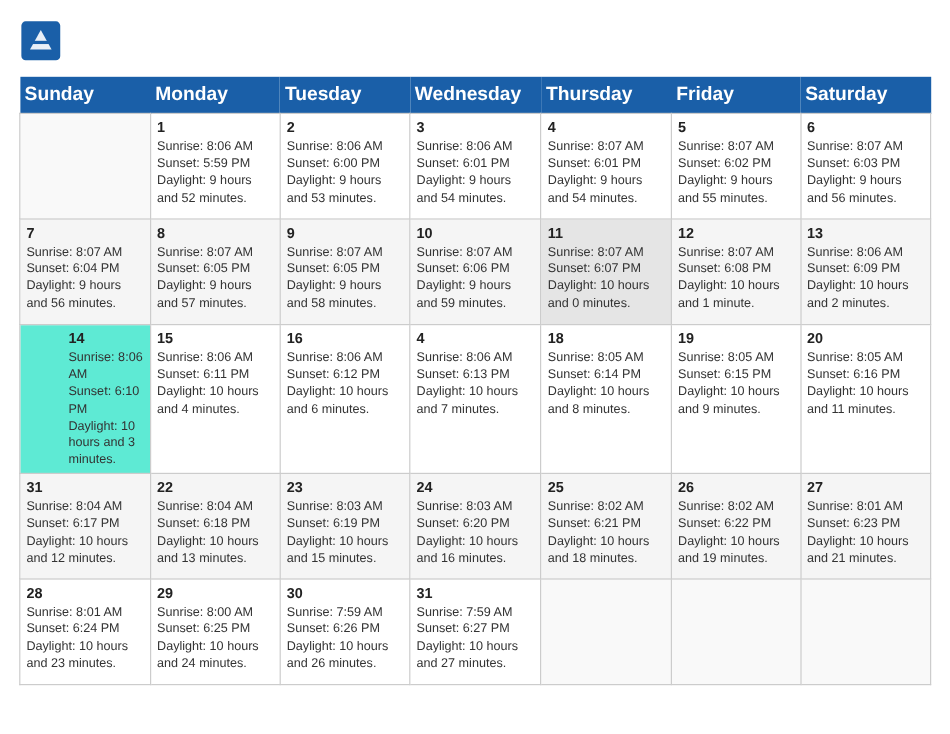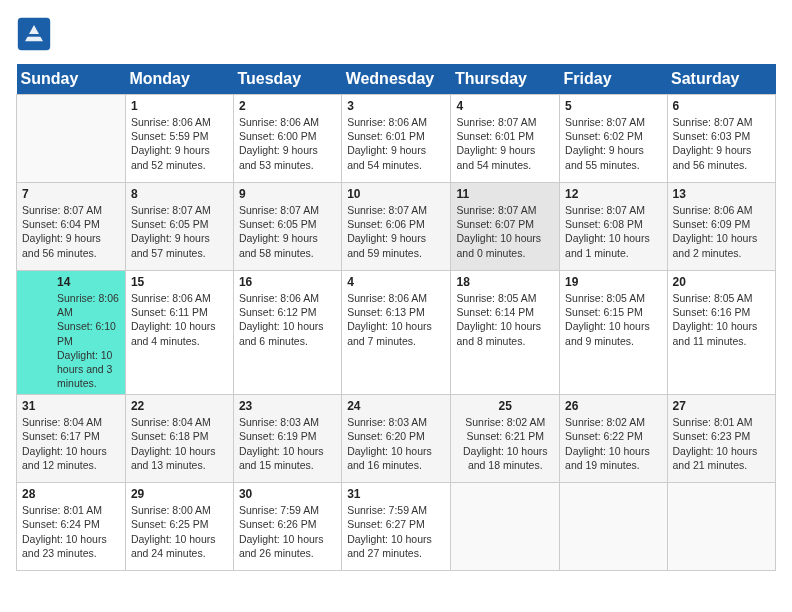--- a/index.html
+++ b/index.html
@@ -220,21 +220,21 @@
           <div class="day-info">Sunrise: 8:04 AM<br>Sunset: 6:18 PM<br>Daylight: 10 hours and 13 minutes.</div>
         </td>
         <td style="background: rgb(245, 245, 245);">
           <span class="day-num">23</span>
           <div class="day-info">Sunrise: 8:03 AM<br>Sunset: 6:19 PM<br>Daylight: 10 hours and 15 minutes.</div>
         </td>
         <td style="background: rgb(245, 245, 245);">
           <span class="day-num">24</span>
           <div class="day-info">Sunrise: 8:03 AM<br>Sunset: 6:20 PM<br>Daylight: 10 hours and 16 minutes.</div>
         </td>
-        <td style="background: rgb(245, 245, 245); text-align: center;">
+        <td style="background: rgb(245, 245, 245);">
           <span class="day-num">25</span>
           <div class="day-info">Sunrise: 8:02 AM<br>Sunset: 6:21 PM<br>Daylight: 10 hours and 18 minutes.</div>
         </td>
         <td style="background: rgb(245, 245, 245);">
           <span class="day-num">26</span>
           <div class="day-info">Sunrise: 8:02 AM<br>Sunset: 6:22 PM<br>Daylight: 10 hours and 19 minutes.</div>
         </td>
         <td style="background: rgb(245, 245, 245);">
           <span class="day-num">27</span>
           <div class="day-info">Sunrise: 8:01 AM<br>Sunset: 6:23 PM<br>Daylight: 10 hours and 21 minutes.</div>

